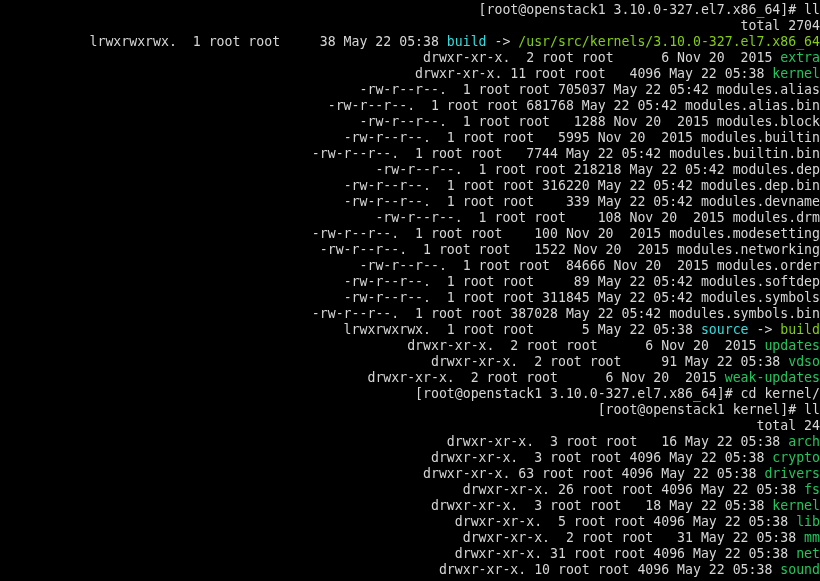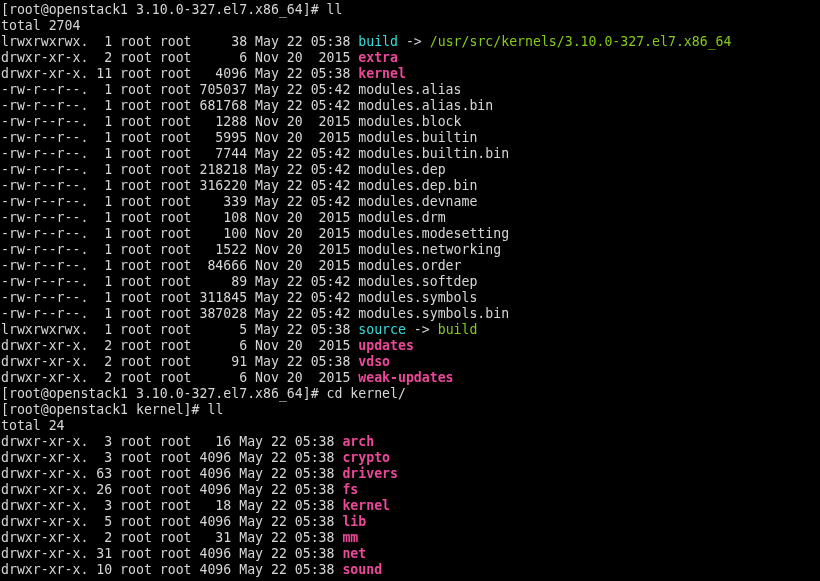--- a/index.html
+++ b/index.html
@@ -23,23 +23,24 @@
     line-height: 16px;
     padding: 2px 0 0 1px;
     box-sizing: border-box;
     white-space: pre;
     letter-spacing: 0px;
   }
   .line {
     height: 16px;
     white-space: pre;
     font-variant-ligatures: none;
+    text-align: right;
   }
   .seg { white-space: pre; }
   .c-default { color: #d6d6d6; }
-  .c-dir     { color: #ec4899; font-weight: bold; }
+  .c-dir     { color: #22c55e; }
   .c-link    { color: #33dddd; }
   .c-target  { color: #84cc16; }
 </style>
 </head>
 <body>
 
 <div id="terminal"><div class="line"><span class="seg c-default">[root@openstack1 3.10.0-327.el7.x86_64]#</span><span class="seg c-default"> ll</span></div><div class="line"><span class="seg c-default">total 2704</span></div><div class="line"><span class="seg c-default">lrwxrwxrwx.  1 root root     38 May 22 05:38 </span><span class="seg c-link">build</span><span class="seg c-default"> -&gt; </span><span class="seg c-target">/usr/src/kernels/3.10.0-327.el7.x86_64</span></div><div class="line"><span class="seg c-default">drwxr-xr-x.  2 root root      6 Nov 20  2015 </span><span class="seg c-dir">extra</span></div><div class="line"><span class="seg c-default">drwxr-xr-x. 11 root root   4096 May 22 05:38 </span><span class="seg c-dir">kernel</span></div><div class="line"><span class="seg c-default">-rw-r--r--.  1 root root 705037 May 22 05:42 </span><span class="seg c-default">modules.alias</span></div><div class="line"><span class="seg c-default">-rw-r--r--.  1 root root 681768 May 22 05:42 </span><span class="seg c-default">modules.alias.bin</span></div><div class="line"><span class="seg c-default">-rw-r--r--.  1 root root   1288 Nov 20  2015 </span><span class="seg c-default">modules.block</span></div><div class="line"><span class="seg c-default">-rw-r--r--.  1 root root   5995 Nov 20  2015 </span><span class="seg c-default">modules.builtin</span></div><div class="line"><span class="seg c-default">-rw-r--r--.  1 root root   7744 May 22 05:42 </span><span class="seg c-default">modules.builtin.bin</span></div><div class="line"><span class="seg c-default">-rw-r--r--.  1 root root 218218 May 22 05:42 </span><span class="seg c-default">modules.dep</span></div><div class="line"><span class="seg c-default">-rw-r--r--.  1 root root 316220 May 22 05:42 </span><span class="seg c-default">modules.dep.bin</span></div><div class="line"><span class="seg c-default">-rw-r--r--.  1 root root    339 May 22 05:42 </span><span class="seg c-default">modules.devname</span></div><div class="line"><span class="seg c-default">-rw-r--r--.  1 root root    108 Nov 20  2015 </span><span class="seg c-default">modules.drm</span></div><div class="line"><span class="seg c-default">-rw-r--r--.  1 root root    100 Nov 20  2015 </span><span class="seg c-default">modules.modesetting</span></div><div class="line"><span class="seg c-default">-rw-r--r--.  1 root root   1522 Nov 20  2015 </span><span class="seg c-default">modules.networking</span></div><div class="line"><span class="seg c-default">-rw-r--r--.  1 root root  84666 Nov 20  2015 </span><span class="seg c-default">modules.order</span></div><div class="line"><span class="seg c-default">-rw-r--r--.  1 root root     89 May 22 05:42 </span><span class="seg c-default">modules.softdep</span></div><div class="line"><span class="seg c-default">-rw-r--r--.  1 root root 311845 May 22 05:42 </span><span class="seg c-default">modules.symbols</span></div><div class="line"><span class="seg c-default">-rw-r--r--.  1 root root 387028 May 22 05:42 </span><span class="seg c-default">modules.symbols.bin</span></div><div class="line"><span class="seg c-default">lrwxrwxrwx.  1 root root      5 May 22 05:38 </span><span class="seg c-link">source</span><span class="seg c-default"> -&gt; </span><span class="seg c-target">build</span></div><div class="line"><span class="seg c-default">drwxr-xr-x.  2 root root      6 Nov 20  2015 </span><span class="seg c-dir">updates</span></div><div class="line"><span class="seg c-default">drwxr-xr-x.  2 root root     91 May 22 05:38 </span><span class="seg c-dir">vdso</span></div><div class="line"><span class="seg c-default">drwxr-xr-x.  2 root root      6 Nov 20  2015 </span><span class="seg c-dir">weak-updates</span></div><div class="line"><span class="seg c-default">[root@openstack1 3.10.0-327.el7.x86_64]#</span><span class="seg c-default"> cd kernel/</span></div><div class="line"><span class="seg c-default">[root@openstack1 kernel]#</span><span class="seg c-default"> ll</span></div><div class="line"><span class="seg c-default">total 24</span></div><div class="line"><span class="seg c-default">drwxr-xr-x.  3 root root   16 May 22 05:38 </span><span class="seg c-dir">arch</span></div><div class="line"><span class="seg c-default">drwxr-xr-x.  3 root root 4096 May 22 05:38 </span><span class="seg c-dir">crypto</span></div><div class="line"><span class="seg c-default">drwxr-xr-x. 63 root root 4096 May 22 05:38 </span><span class="seg c-dir">drivers</span></div><div class="line"><span class="seg c-default">drwxr-xr-x. 26 root root 4096 May 22 05:38 </span><span class="seg c-dir">fs</span></div><div class="line"><span class="seg c-default">drwxr-xr-x.  3 root root   18 May 22 05:38 </span><span class="seg c-dir">kernel</span></div><div class="line"><span class="seg c-default">drwxr-xr-x.  5 root root 4096 May 22 05:38 </span><span class="seg c-dir">lib</span></div><div class="line"><span class="seg c-default">drwxr-xr-x.  2 root root   31 May 22 05:38 </span><span class="seg c-dir">mm</span></div><div class="line"><span class="seg c-default">drwxr-xr-x. 31 root root 4096 May 22 05:38 </span><span class="seg c-dir">net</span></div><div class="line"><span class="seg c-default">drwxr-xr-x. 10 root root 4096 May 22 05:38 </span><span class="seg c-dir">sound</span></div></div>
 
 </body></html>

